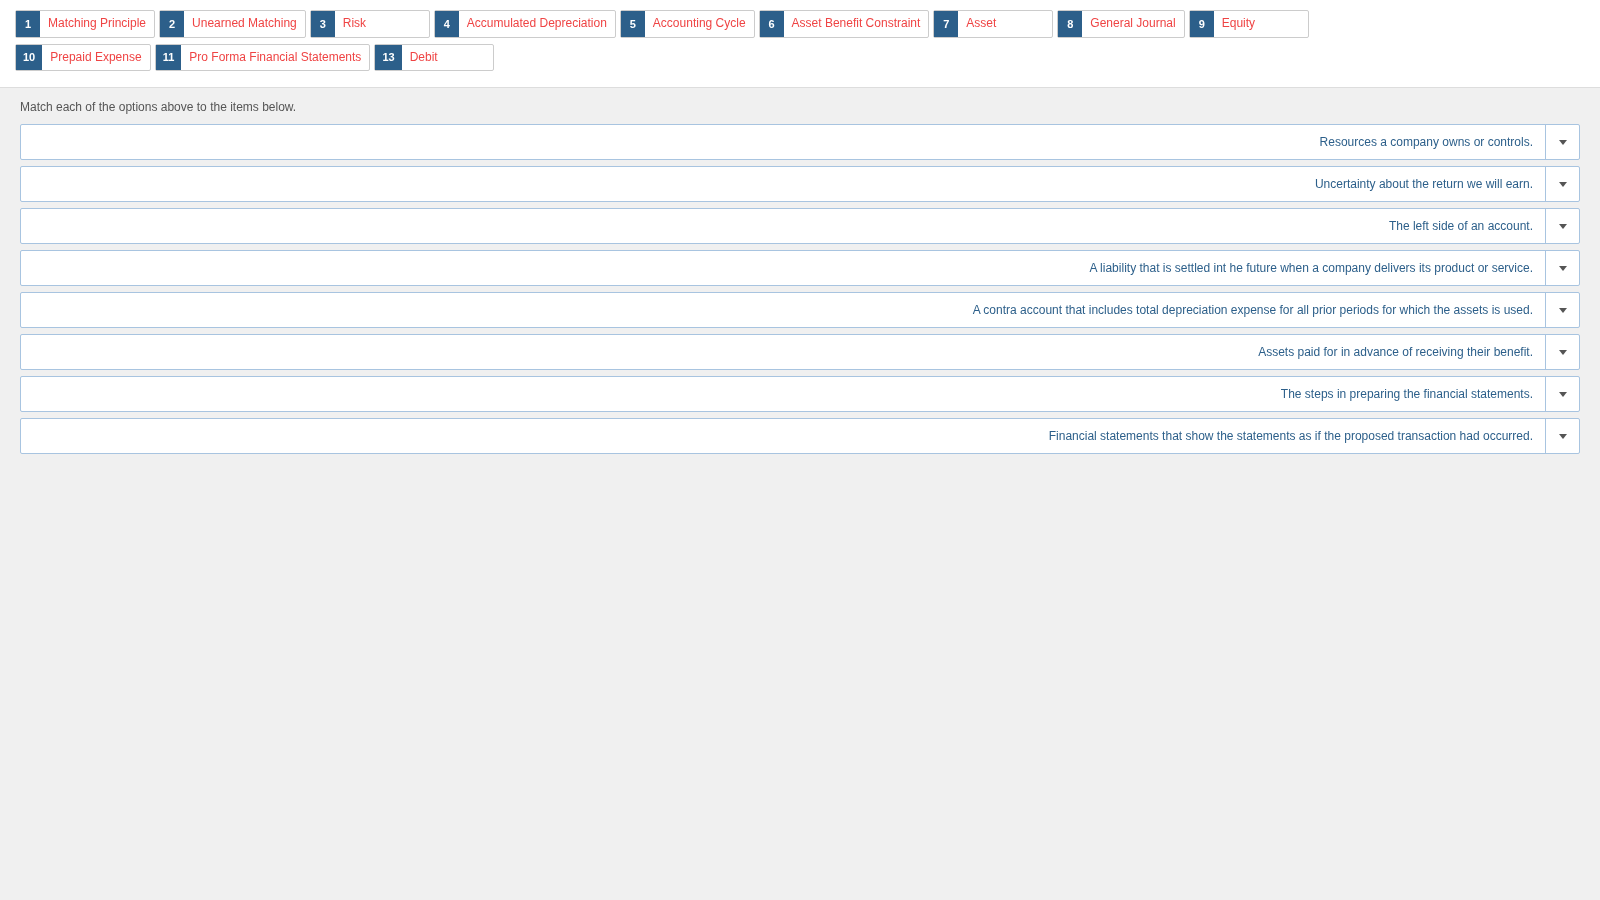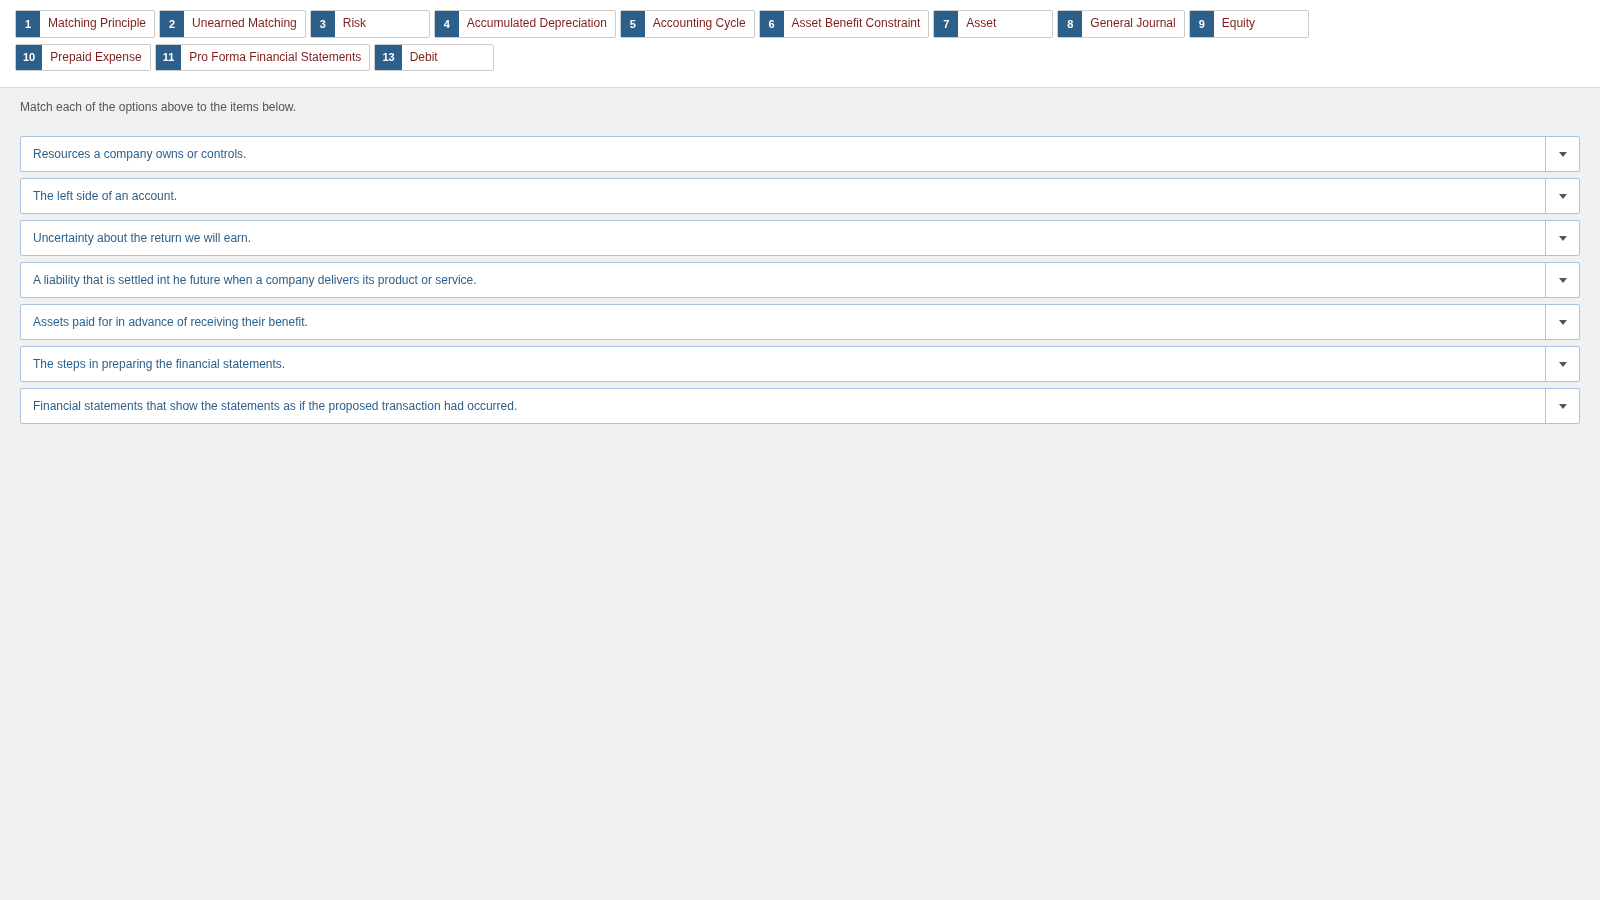--- a/index.html
+++ b/index.html
@@ -41,51 +41,52 @@
       min-width: 24px;
       text-align: center;
       align-self: stretch;
       display: flex;
       align-items: center;
       justify-content: center;
     }
     .option-label {
       padding: 5px 8px;
       font-size: 12px;
-      color: #7f1d1d;
+      color: #ef4444;
       line-height: 1.3;
     }
     .instruction-area {
       background: #f0f0f0;
       padding: 12px 20px 6px 20px;
     }
     .instruction-text {
       font-size: 12px;
       color: #555;
-      margin-bottom: 16px;
+      margin-bottom: 4px;
     }
     .match-container {
       background: #f0f0f0;
       padding: 0 20px 20px 20px;
       display: flex;
       flex-direction: column;
       gap: 6px;
     }
     .match-row {
       display: flex;
       align-items: center;
       background: #fff;
       border: 1px solid #a8c4e0;
       border-radius: 2px;
     }
     .match-text {
       flex: 1;
       padding: 10px 12px;
       font-size: 12px;
       color: #2c5f8a;
+      text-align: right;
     }
     .match-dropdown {
       width: 34px;
       border-left: 1px solid #a8c4e0;
       display: flex;
       align-items: center;
       justify-content: center;
       padding: 10px 8px;
       cursor: pointer;
       color: #555;
@@ -164,38 +165,44 @@
 </div>
 
 <div class="match-container" id="match-container">
     <div class="match-row">
       <div class="match-text">Resources a company owns or controls.</div>
       <div class="match-dropdown">
         <span class="chevron-down"></span>
       </div>
     </div>
     <div class="match-row">
+      <div class="match-text">Uncertainty about the return we will earn.</div>
+      <div class="match-dropdown">
+        <span class="chevron-down"></span>
+      </div>
+    </div>
+    <div class="match-row">
       <div class="match-text">The left side of an account.</div>
       <div class="match-dropdown">
         <span class="chevron-down"></span>
       </div>
     </div>
     <div class="match-row">
-      <div class="match-text">Uncertainty about the return we will earn.</div>
-      <div class="match-dropdown">
-        <span class="chevron-down"></span>
-      </div>
-    </div>
-    <div class="match-row">
       <div class="match-text">A liability that is settled int he future when a company delivers its product or service.</div>
       <div class="match-dropdown">
         <span class="chevron-down"></span>
       </div>
     </div>
     <div class="match-row">
+      <div class="match-text">A contra account that includes total depreciation expense for all prior periods for which the assets is used.</div>
+      <div class="match-dropdown">
+        <span class="chevron-down"></span>
+      </div>
+    </div>
+    <div class="match-row">
       <div class="match-text">Assets paid for in advance of receiving their benefit.</div>
       <div class="match-dropdown">
         <span class="chevron-down"></span>
       </div>
     </div>
     <div class="match-row">
       <div class="match-text">The steps in preparing the financial statements.</div>
       <div class="match-dropdown">
         <span class="chevron-down"></span>
       </div>

